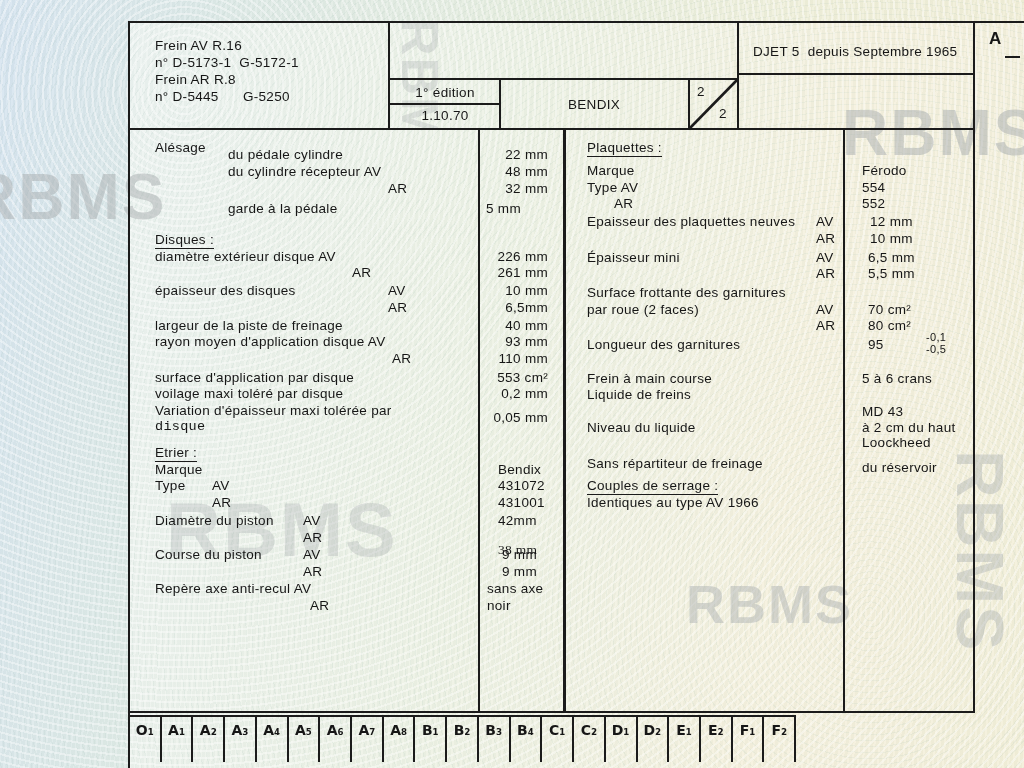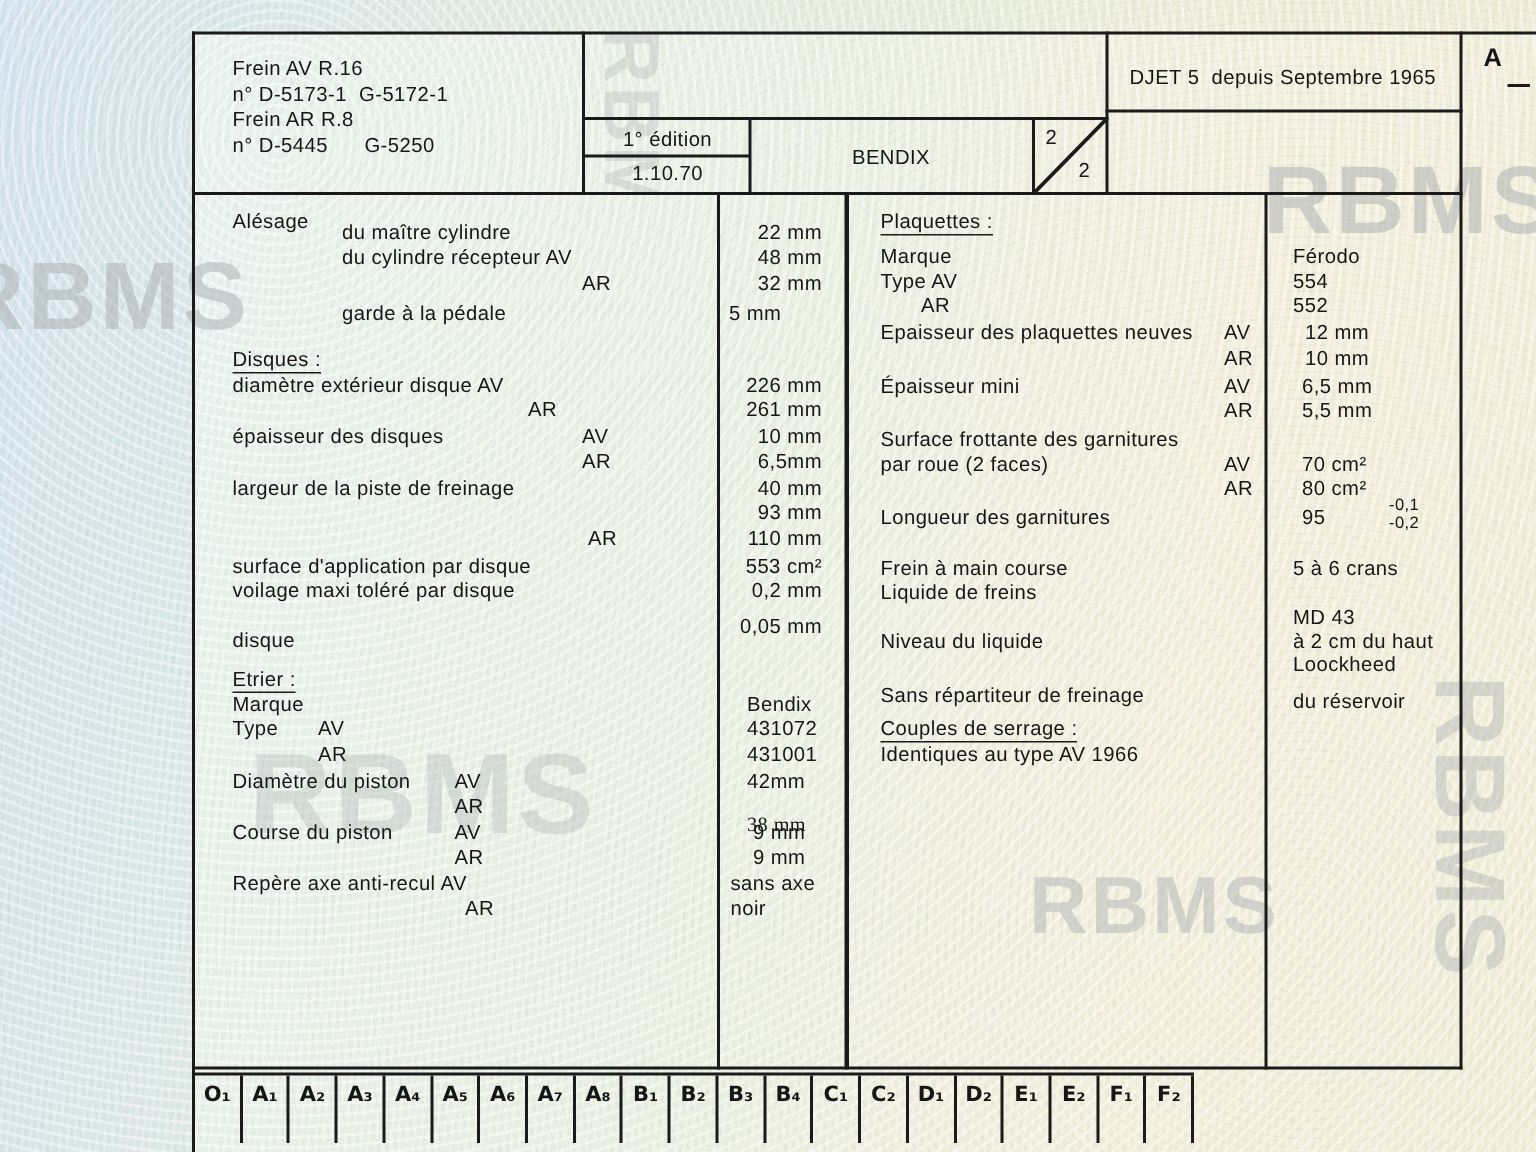--- a/index.html
+++ b/index.html
@@ -92,35 +92,37 @@
   <div class="t c" style="left:390px;top:108px;width:110px">1.10.70</div>
   <div class="t c" style="left:500px;top:97px;width:188px">BENDIX</div>
   <div class="t" style="left:697px;top:84px">2</div>
   <div class="t" style="left:719px;top:106px">2</div>
   <div class="t" style="left:753px;top:44px">DJET 5  depuis Septembre 1965</div>
   <div class="t" style="left:989px;top:31px;font-size:17px;font-weight:bold">A</div>
 </div>
 
 <div class="layer" id="text-layer">
     <div class="t" style="left: 155px; top: 140px;">Alésage</div>
-    <div class="t" style="left: 228px; top: 147px;">du maître cylindre</div>
+    <div class="t" style="left: 228px; top: 147px;">du pédale cylindre</div>
     <div class="t" style="left: 228px; top: 164px;">du cylindre récepteur AV</div>
     <div class="t" style="left: 388px; top: 181px;">AR</div>
     <div class="t" style="left: 228px; top: 201px;">garde à la pédale</div>
     <div class="t u" style="left: 155px; top: 232px;">Disques :</div>
     <div class="t" style="left: 155px; top: 249px;">diamètre extérieur disque AV</div>
     <div class="t" style="left: 352px; top: 265px;">AR</div>
     <div class="t" style="left: 155px; top: 283px;">épaisseur des disques</div>
     <div class="t" style="left: 388px; top: 283px;">AV</div>
     <div class="t" style="left: 388px; top: 300px;">AR</div>
     <div class="t" style="left: 155px; top: 318px;">largeur de la piste de freinage</div>
+    <div class="t" style="left: 155px; top: 334px;">rayon moyen d'application disque AV</div>
     <div class="t" style="left: 392px; top: 351px;">AR</div>
     <div class="t" style="left: 155px; top: 370px;">surface d'application par disque</div>
     <div class="t" style="left: 155px; top: 386px;">voilage maxi toléré par disque</div>
-    <div class="t" style="left: 155px; top: 419px;">disque</div>
+    <div class="t" style="left: 155px; top: 403px;">Variation d'épaisseur maxi tolérée par</div>
+    <div class="t" style="left: 155px; top: 419px; font-family: Liberation Mono, monospace;">disque</div>
     <div class="t u" style="left: 155px; top: 445px;">Etrier :</div>
     <div class="t" style="left: 155px; top: 462px;">Marque</div>
     <div class="t" style="left: 155px; top: 478px;">Type</div>
     <div class="t" style="left: 212px; top: 478px;">AV</div>
     <div class="t" style="left: 212px; top: 495px;">AR</div>
     <div class="t" style="left: 155px; top: 513px;">Diamètre du piston</div>
     <div class="t" style="left: 303px; top: 513px;">AV</div>
     <div class="t" style="left: 303px; top: 530px;">AR</div>
     <div class="t" style="left: 155px; top: 547px;">Course du piston</div>
     <div class="t" style="left: 303px; top: 547px;">AV</div>
@@ -175,21 +177,21 @@
     <div class="t" style="left: 862px; top: 180px;">554</div>
     <div class="t" style="left: 862px; top: 196px;">552</div>
     <div class="t" style="left: 870px; top: 214px;">12 mm</div>
     <div class="t" style="left: 870px; top: 231px;">10 mm</div>
     <div class="t" style="left: 868px; top: 250px;">6,5 mm</div>
     <div class="t" style="left: 868px; top: 266px;">5,5 mm</div>
     <div class="t" style="left: 868px; top: 302px;">70 cm²</div>
     <div class="t" style="left: 868px; top: 318px;">80 cm²</div>
     <div class="t" style="left: 868px; top: 337px;">95</div>
     <div class="t" style="left: 926px; top: 330px; font-size: 11px;">-0,1</div>
-    <div class="t" style="left: 926px; top: 342px; font-size: 11px;">-0,2</div>
+    <div class="t" style="left: 926px; top: 342px; font-size: 11px;">-0,5</div>
     <div class="t" style="left: 862px; top: 371px;">5 à 6 crans</div>
     <div class="t" style="left: 862px; top: 387px; margin-top: 48px;">Loockheed</div>
     <div class="t" style="left: 862px; top: 404px;">MD 43</div>
     <div class="t" style="left: 862px; top: 420px;">à 2 cm du haut</div>
     <div class="t" style="left: 862px; top: 460px;">du réservoir</div>
   </div>
 
 <div class="strip" id="tab-strip">
     <div class="tab">O₁</div>
     <div class="tab">A₁</div>

